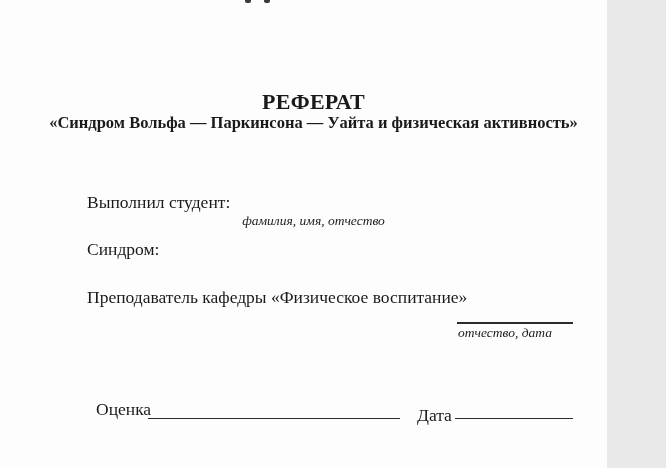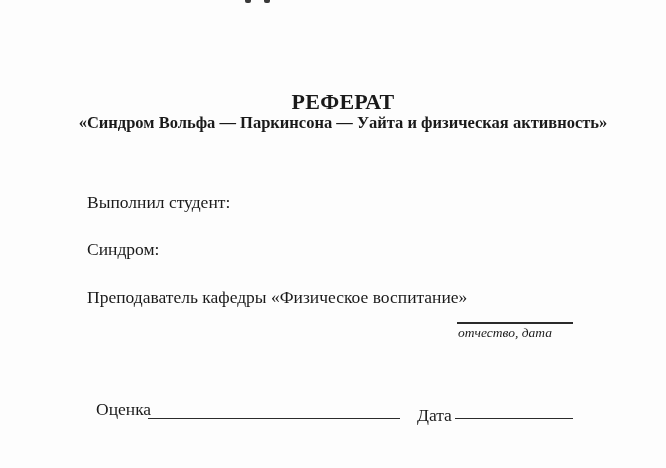--- a/index.html
+++ b/index.html
@@ -2,21 +2,21 @@
 <html><head>
 <meta charset="utf-8">
 <style>
   html, body {
     margin: 0;
     padding: 0;
     background: #e9e9e9;
   }
   .page {
     position: relative;
-    width: 666px;
+    width: 607px;
     height: 468px;
     background: #fdfdfd;
     overflow: hidden;
     font-family: "Liberation Serif", "DejaVu Serif", serif;
     color: #1a1a1a;
   }
   
   .artifact {
     position: absolute;
     top: 0;
@@ -90,20 +90,21 @@
 
   <div class="artifact m1"></div>
   <div class="artifact m2"></div>
 
   <div class="center-wrap doc-title">РЕФЕРАТ</div>
 
   <div class="center-wrap doc-subtitle">«Синдром Вольфа — Паркинсона — Уайта и физическая активность»</div>
 
   <div class="label lbl-student">Выполнил студент:</div>
 
+  <div class="center-wrap hint hint-student">фамилия, имя, отчество</div>
 
   <div class="label lbl-group">Синдром:</div>
 
   <div class="label lbl-teacher">Преподаватель кафедры «Физическое воспитание»</div>
 
   <div class="rule rule-signature"></div>
 
   <div class="hint hint-signature">отчество, дата</div>
 
   <div class="label lbl-grade">Оценка</div>

